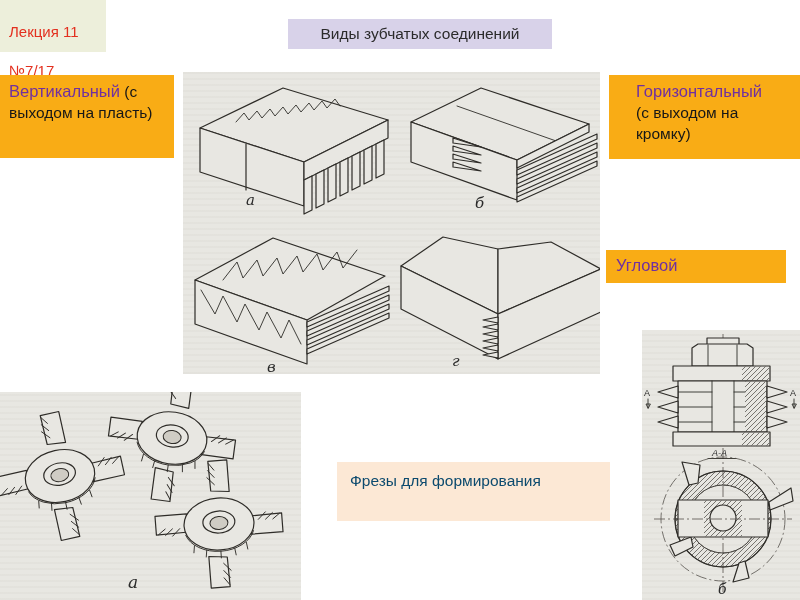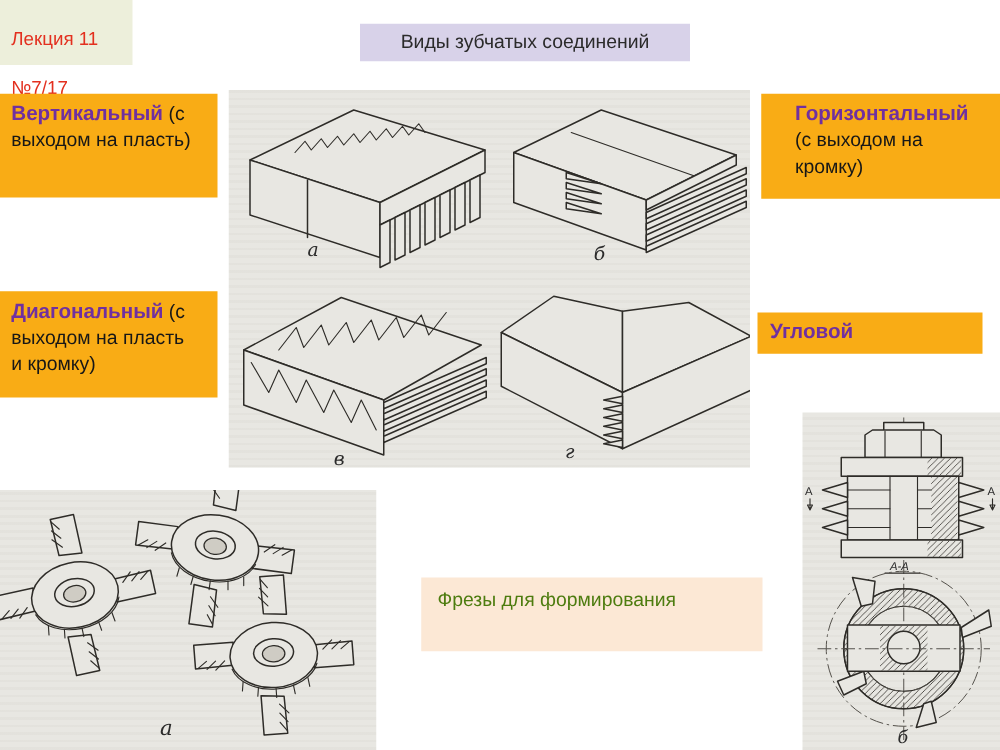--- a/index.html
+++ b/index.html
@@ -8,35 +8,35 @@
   
   .badge{position:absolute;left:0;top:0;width:106px;height:52px;background:#edefdb;
          color:#e3301f;font-size:15px;line-height:1.38;padding:4px 0 0 9px;box-sizing:border-box;}
   .badge div{white-space:nowrap;margin-top:18px;}
   
   .title{position:absolute;left:246px;top:19px;width:264px;height:30px;background:#d8d2e9;
          color:#2b2b2b;font-size:15.5px;display:flex;align-items:center;justify-content:center;margin-left:42px;}
   
   .callout{position:absolute;background:#f9ac15;box-sizing:border-box;font-size:15.5px;
            line-height:1.33;color:#171717;padding:6px 16px 6px 9px;}
-  .callout .ct{color:#7030a0;font-weight:bold;font-size:16.5px;}
+  .callout .ct{color:#7030a0;font-weight:normal;font-size:16.5px;}
   #co-vertical{left:0;top:75px;width:174px;height:83px;}
   #co-diagonal{left:0;top:233px;width:174px;height:85px;}
   #co-horizontal{left:609px;top:75px;width:191px;height:84px;padding:6px 38px 6px 27px;}
   #co-corner{left:606px;top:250px;width:180px;height:33px;padding:5px 10px;}
   
   .scan{position:absolute;background:#e8e7e2;
         background-image:repeating-linear-gradient(0deg,rgba(125,118,104,0.045) 0 2px,rgba(0,0,0,0) 2px 6px);}
   #fig-joints{left:183px;top:72px;width:417px;height:302px;}
   #fig-cutters{left:0;top:392px;width:301px;height:208px;}
   #fig-assembly{left:642px;top:330px;width:158px;height:270px;}
   .scan svg{position:absolute;left:0;top:0;display:block;}
   
   .note{position:absolute;left:337px;top:462px;width:273px;height:59px;background:#fce8d5;
-        color:#4d7c0f;font-size:15.5px;line-height:1.36;padding:8px 0 0 13px;box-sizing:border-box;}
+        color:#0c4a6e;font-size:15.5px;line-height:1.36;padding:8px 0 0 13px;box-sizing:border-box;}
   
   .ln{fill:none;stroke:#2e2c28;stroke-width:1.2;stroke-linejoin:round;stroke-linecap:round;}
   .th{fill:none;stroke:#2e2c28;stroke-width:0.9;stroke-linejoin:round;stroke-linecap:round;}
   .fc{fill:#e8e7e2;stroke:#2e2c28;stroke-width:1.2;stroke-linejoin:round;}
   .fc2{fill:#cfccc4;stroke:#2e2c28;stroke-width:1;}
   .cl{fill:none;stroke:#55524c;stroke-width:0.8;stroke-dasharray:11 3 2 3;}
   .ds{fill:none;stroke:#55524c;stroke-width:0.8;stroke-dasharray:5 3;}
   .lbl{font:italic 15px "DejaVu Serif",serif;fill:#2b2b2b;}
   .lbs{font:9px "Liberation Sans",sans-serif;fill:#2b2b2b;}
 </style>
@@ -50,24 +50,20 @@
     <div>№7/17</div>
   </div>
 
   <div class="title">Виды зубчатых соединений</div>
 
   <div class="callout" id="co-vertical">
     <span class="ct">Вертикальный</span>
     <span>(с выходом на пласть)</span>
   </div>
 
-  <div class="callout" id="co-diagonal">
-    <span class="ct">Диагональный</span>
-    <span>(с выходом на пласть и кромку)</span>
-  </div>
 
   <div class="callout" id="co-horizontal">
     <span class="ct">Горизонтальный</span>
     <span>(с выходом на кромку)</span>
   </div>
 
   <div class="callout" id="co-corner">
     <span class="ct">Угловой</span>
   </div>
 

